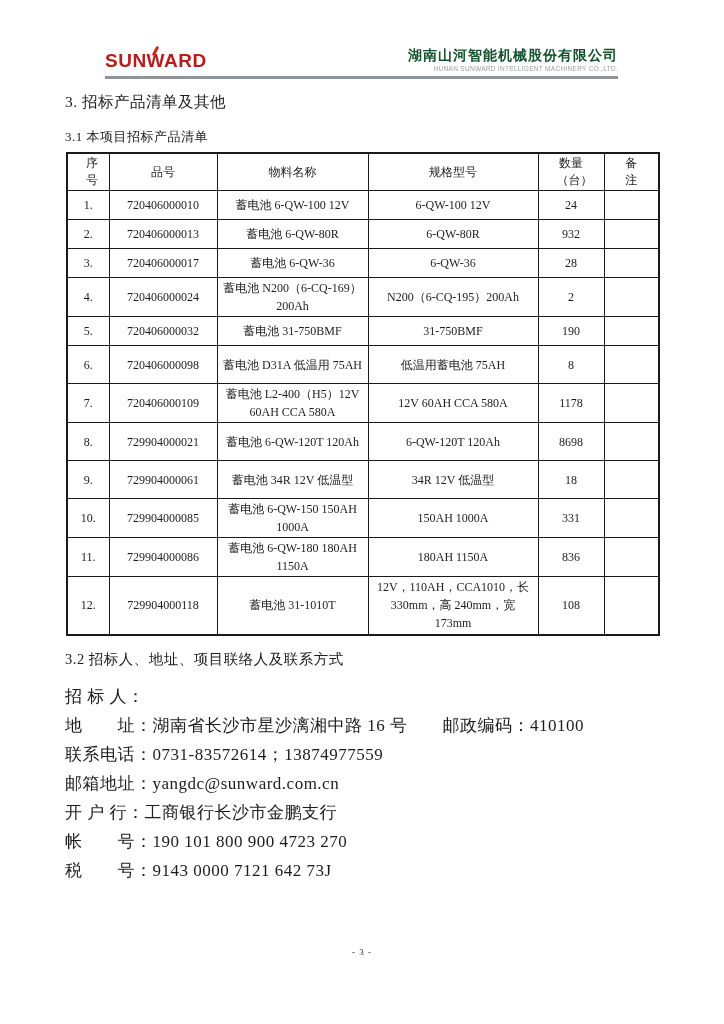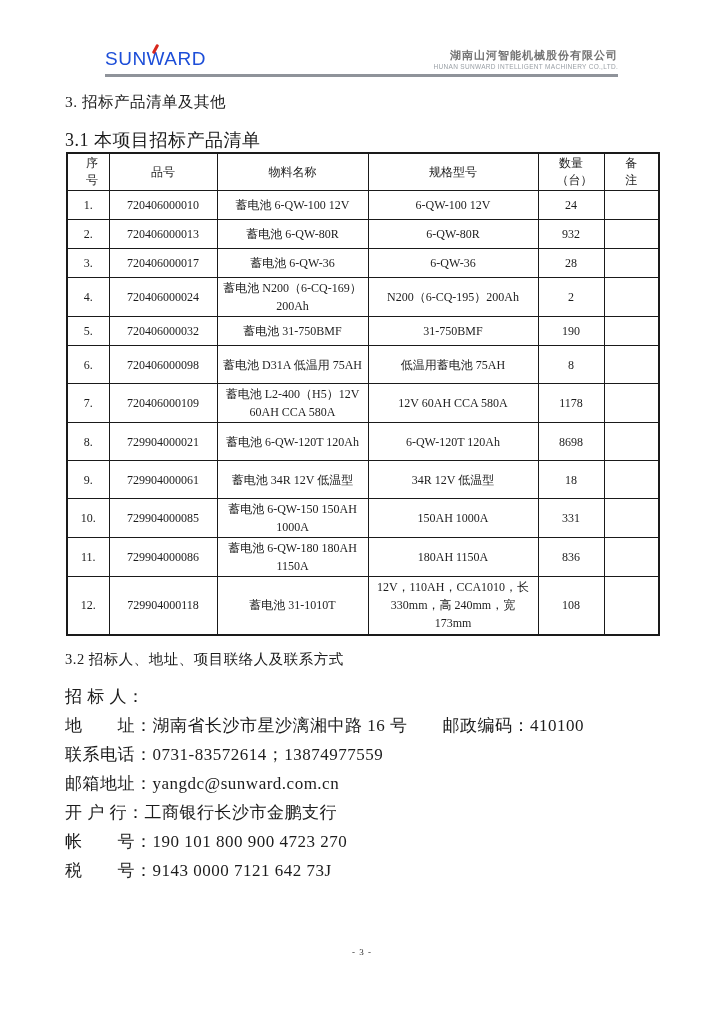--- a/index.html
+++ b/index.html
@@ -15,41 +15,41 @@
   }
 
   
   .hdr {
     position:absolute; left:105px; top:48px; width:513px;
   }
   .hdr-row { display:flex; justify-content:space-between; align-items:flex-end; }
   .logo {
     position:relative;
     font-family:"Liberation Sans","DejaVu Sans",sans-serif;
-    font-weight:normal; font-size:19px; letter-spacing:0.5px;
-    color:#1d4ed8;
+    font-weight:bold; font-size:19px; letter-spacing:0.5px;
+    color:#b91c1c;
   }
   .logo-accent {
     position:absolute; left:49px; top:-4px;
     width:3px; height:10px; background:#d8271c;
     transform:rotate(28deg); border-radius:1px;
   }
   .company { text-align:right; font-family:"Liberation Sans","DejaVu Sans",sans-serif; }
-  .company-cn { font-size:11px; font-weight:bold; color:#737373; letter-spacing:1px; line-height:1.1; }
+  .company-cn { font-size:14px; font-weight:bold; color:#14532d; letter-spacing:1px; line-height:1.1; }
   .company-en { font-size:6.5px; color:#9aa0a6; letter-spacing:0.3px; margin-top:2px; }
   .hdr-rule { margin-top:4px; height:2.5px; background:#8f939a; }
 
   
   .sec3-title {
     position:absolute; left:65px; top:92px;
     font-weight:normal; font-size:15.5px; letter-spacing:0.5px;
   }
   .sec31-title {
     position:absolute; left:65px; top:128px;
-    font-size:18px; letter-spacing:0.5px;
+    font-size:13px; letter-spacing:0.5px;
   }
   .sec32-title {
     position:absolute; left:65px; top:650px;
     font-size:14.5px; letter-spacing:0.5px;
   }
 
   
   table.products {
     position:absolute; left:66px; top:152px;
     width:592px;

